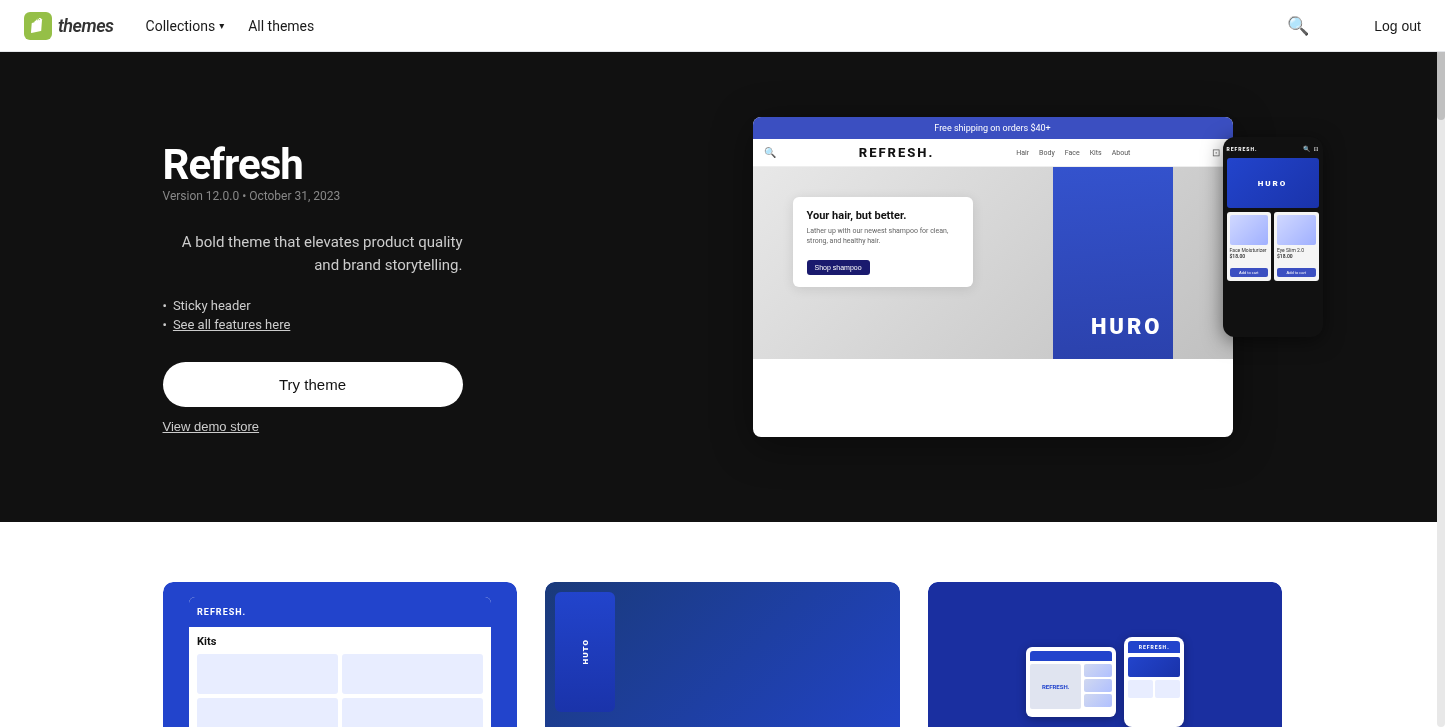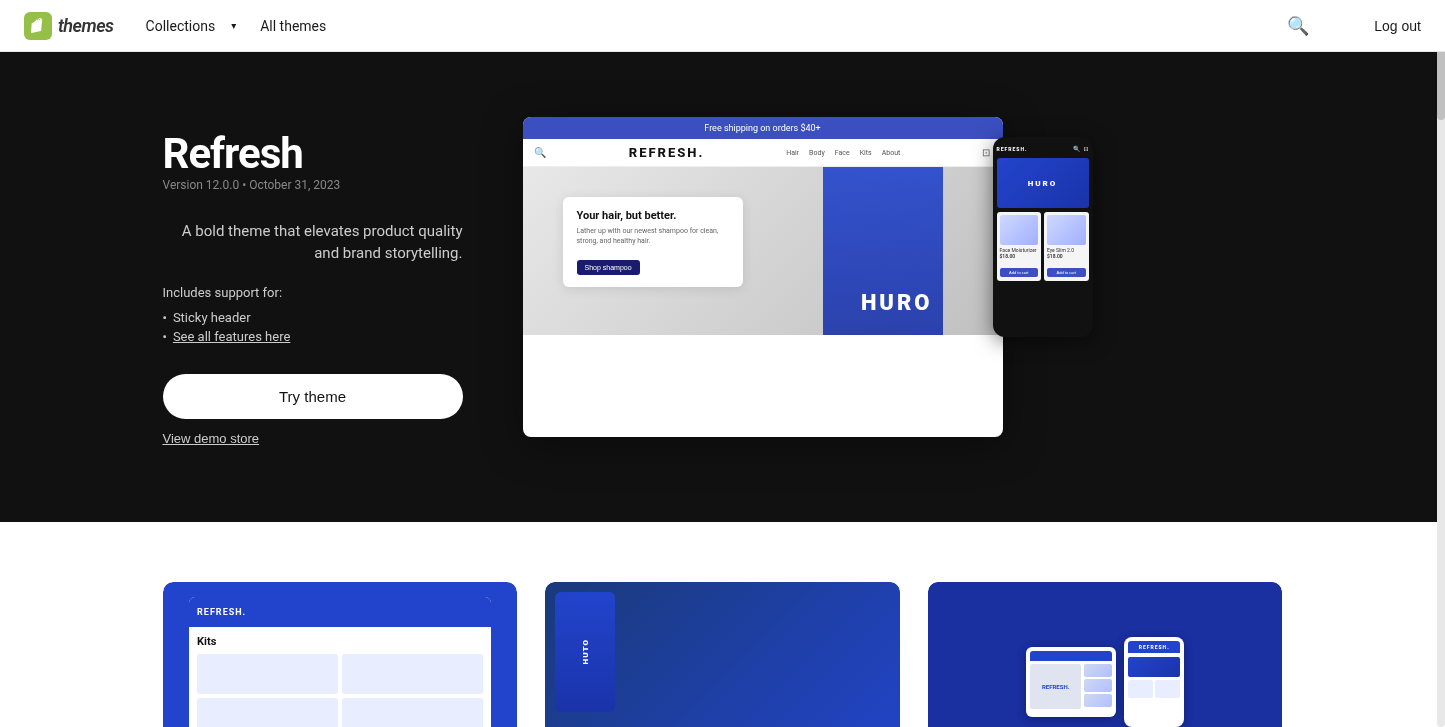--- a/index.html
+++ b/index.html
@@ -3,51 +3,51 @@
   <meta charset="utf-8">
   <style>
     * { margin: 0; padding: 0; box-sizing: border-box; }
     body { font-family: -apple-system, BlinkMacSystemFont, 'Segoe UI', Roboto, sans-serif; background: #fff; width: 1445px; overflow-x: hidden; }
 
     
     .nav { display: flex; align-items: center; height: 52px; padding: 0 24px; border-bottom: 1px solid #e5e7eb; background: #fff; position: relative; z-index: 10; }
     .nav-logo { display: flex; align-items: center; gap: 6px; margin-right: 32px; }
     .nav-logo-icon { width: 28px; height: 28px; }
     .nav-links { display: flex; align-items: center; gap: 24px; flex: 1; }
-    .nav-link { display: flex; align-items: center; gap: 16px; font-size: 14px; color: #1a1a1a; text-decoration: none; cursor: pointer; }
+    .nav-link { display: flex; align-items: center; gap: 4px; font-size: 14px; color: #1a1a1a; text-decoration: none; cursor: pointer; }
     .nav-right { display: flex; align-items: center; gap: 16px; margin-left: auto; }
     .nav-icon-btn { background: none; border: none; cursor: pointer; padding: 4px; }
     .nav-logout { font-size: 14px; color: #1a1a1a; cursor: pointer; background: none; border: none; margin-left: 44px; }
 
     
     .hero { background: #111; display: flex; align-items: center; min-height: 470px; padding: 40px 0; }
     .hero-inner { display: flex; align-items: center; width: 100%; max-width: 1200px; margin: 0 auto; padding: 0 40px; gap: 60px; }
     .hero-left { flex: 0 0 300px; color: #fff; }
     .hero-title { font-size: 42px; font-weight: 700; color: #fff; letter-spacing: -1px; }
     .hero-by { font-size: 14px; color: #aaa; margin-top: 4px; margin-bottom: 4px; }
     .hero-by span { color: #fff; font-weight: 500; }
     .hero-version { font-size: 12px; color: #888; margin-bottom: 28px; }
     .hero-desc { font-size: 15px; color: #ccc; line-height: 1.5; margin-bottom: 20px; text-align: right; }
     .hero-support-title { font-size: 13px; color: #ccc; margin-bottom: 8px; }
     .hero-support-list { list-style: none; padding: 0; margin-bottom: 28px; }
     .hero-support-list li { font-size: 13px; color: #ccc; padding: 2px 0; display: flex; align-items: center; gap: 6px; }
     .hero-support-list li::before { content: '•'; color: #ccc; }
     .hero-support-list li a { color: #ccc; }
     .hero-btn { width: 100%; padding: 14px; border-radius: 50px; background: #fff; color: #111; font-size: 15px; font-weight: 500; border: none; cursor: pointer; margin-bottom: 12px; }
     .hero-demo { display: block; text-align: left; font-size: 13px; color: #ccc; text-decoration: underline; cursor: pointer; background: none; border: none; width: 100%; }
-    .hero-right { flex: 1; display: flex; justify-content: flex-start; }
+    .hero-right { flex: 1; display: flex; justify-content: flex-end; }
 
     
     .mockup-container { position: relative; width: 530px; height: 340px; }
     .mockup-desktop { background: #fff; border-radius: 8px; overflow: hidden; width: 480px; height: 320px; box-shadow: 0 8px 40px rgba(0,0,0,0.4); }
     .mockup-topbar { background: #3b4fc1; padding: 6px 10px; font-size: 9px; color: #fff; text-align: center; }
     .mockup-header { background: #fff; padding: 6px 12px; display: flex; align-items: center; justify-content: space-between; border-bottom: 1px solid #eee; }
     .mockup-logo { font-size: 13px; font-weight: 800; letter-spacing: 2px; color: #111; }
     .mockup-nav-items { display: flex; gap: 10px; font-size: 7px; color: #555; }
-    .mockup-hero-section { position: relative; height: 168px; overflow: hidden; display: flex; }
+    .mockup-hero-section { position: relative; height: 192px; overflow: hidden; display: flex; }
     .mockup-hero-bg { flex: 1; background: linear-gradient(135deg, #e8e8e8 0%, #c0c0c0 100%); display: flex; align-items: center; justify-content: center; position: relative; }
     .mockup-card { background: #fff; border-radius: 6px; padding: 12px 14px; max-width: 180px; margin-left: 20px; box-shadow: 0 2px 12px rgba(0,0,0,0.1); position: absolute; left: 20px; top: 30px; }
     .mockup-card h3 { font-size: 11px; font-weight: 700; color: #111; margin-bottom: 4px; line-height: 1.3; }
     .mockup-card p { font-size: 7px; color: #666; margin-bottom: 8px; line-height: 1.4; }
     .mockup-shop-btn { background: #1a1a6e; color: #fff; font-size: 7px; padding: 4px 8px; border-radius: 3px; border: none; cursor: pointer; }
     .mockup-mobile { position: absolute; right: -40px; top: 20px; width: 100px; height: 200px; background: #111; border-radius: 12px; overflow: hidden; box-shadow: 0 4px 20px rgba(0,0,0,0.5); }
     .mockup-mobile-inner { padding: 8px 4px; }
     .mockup-mobile-header { display: flex; justify-content: space-between; align-items: center; margin-bottom: 6px; }
     .mockup-product-grid { display: grid; grid-template-columns: 1fr 1fr; gap: 3px; }
     .mockup-product-card { background: #f5f5f5; border-radius: 3px; padding: 3px; }
@@ -124,21 +124,20 @@
     <button class="nav-logout">Log out</button>
   </div>
 </nav>
 
 <section class="hero">
   <div class="hero-inner">
     <div class="hero-left">
       <h1 class="hero-title">Refresh</h1>
       <div class="hero-version">Version 12.0.0 • October 31, 2023</div>
       <p class="hero-desc">A bold theme that elevates product quality and brand storytelling.</p>
-      <div class="hero-support-title">Includes support for:</div>
       <ul class="hero-support-list">
         <li>
           <span>Sticky header</span>
         </li>
         <li>
           <a href="#" style="color:#ccc;">
             <span>See all features here</span>
           </a>
         </li>
       </ul>

